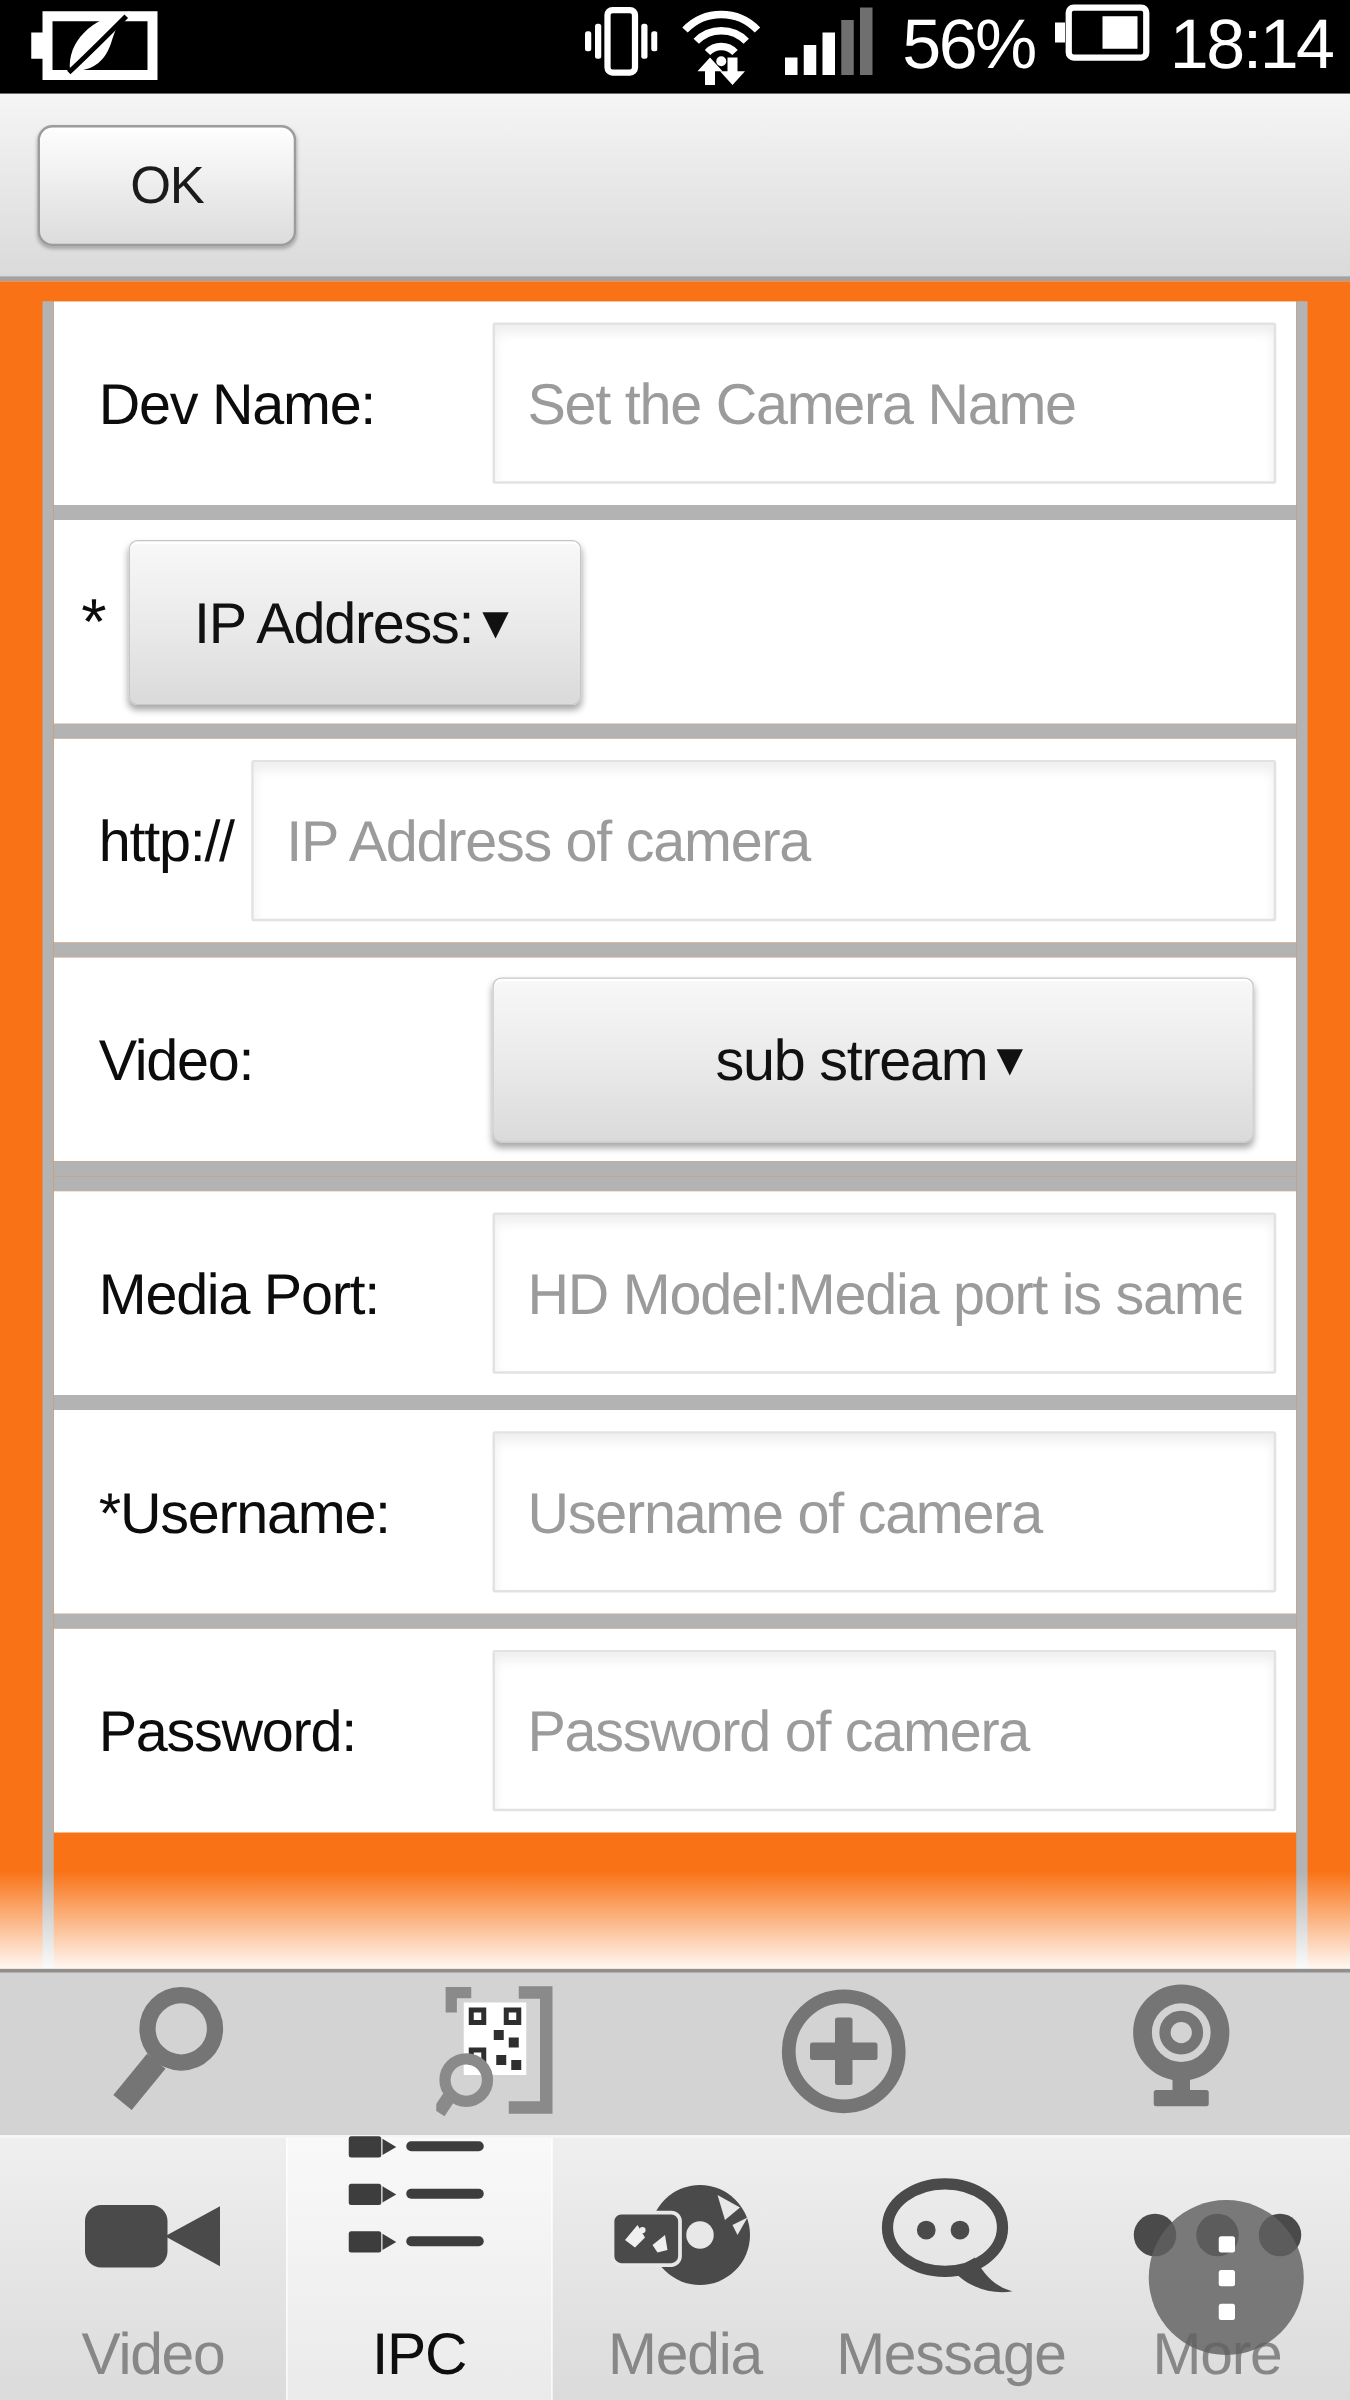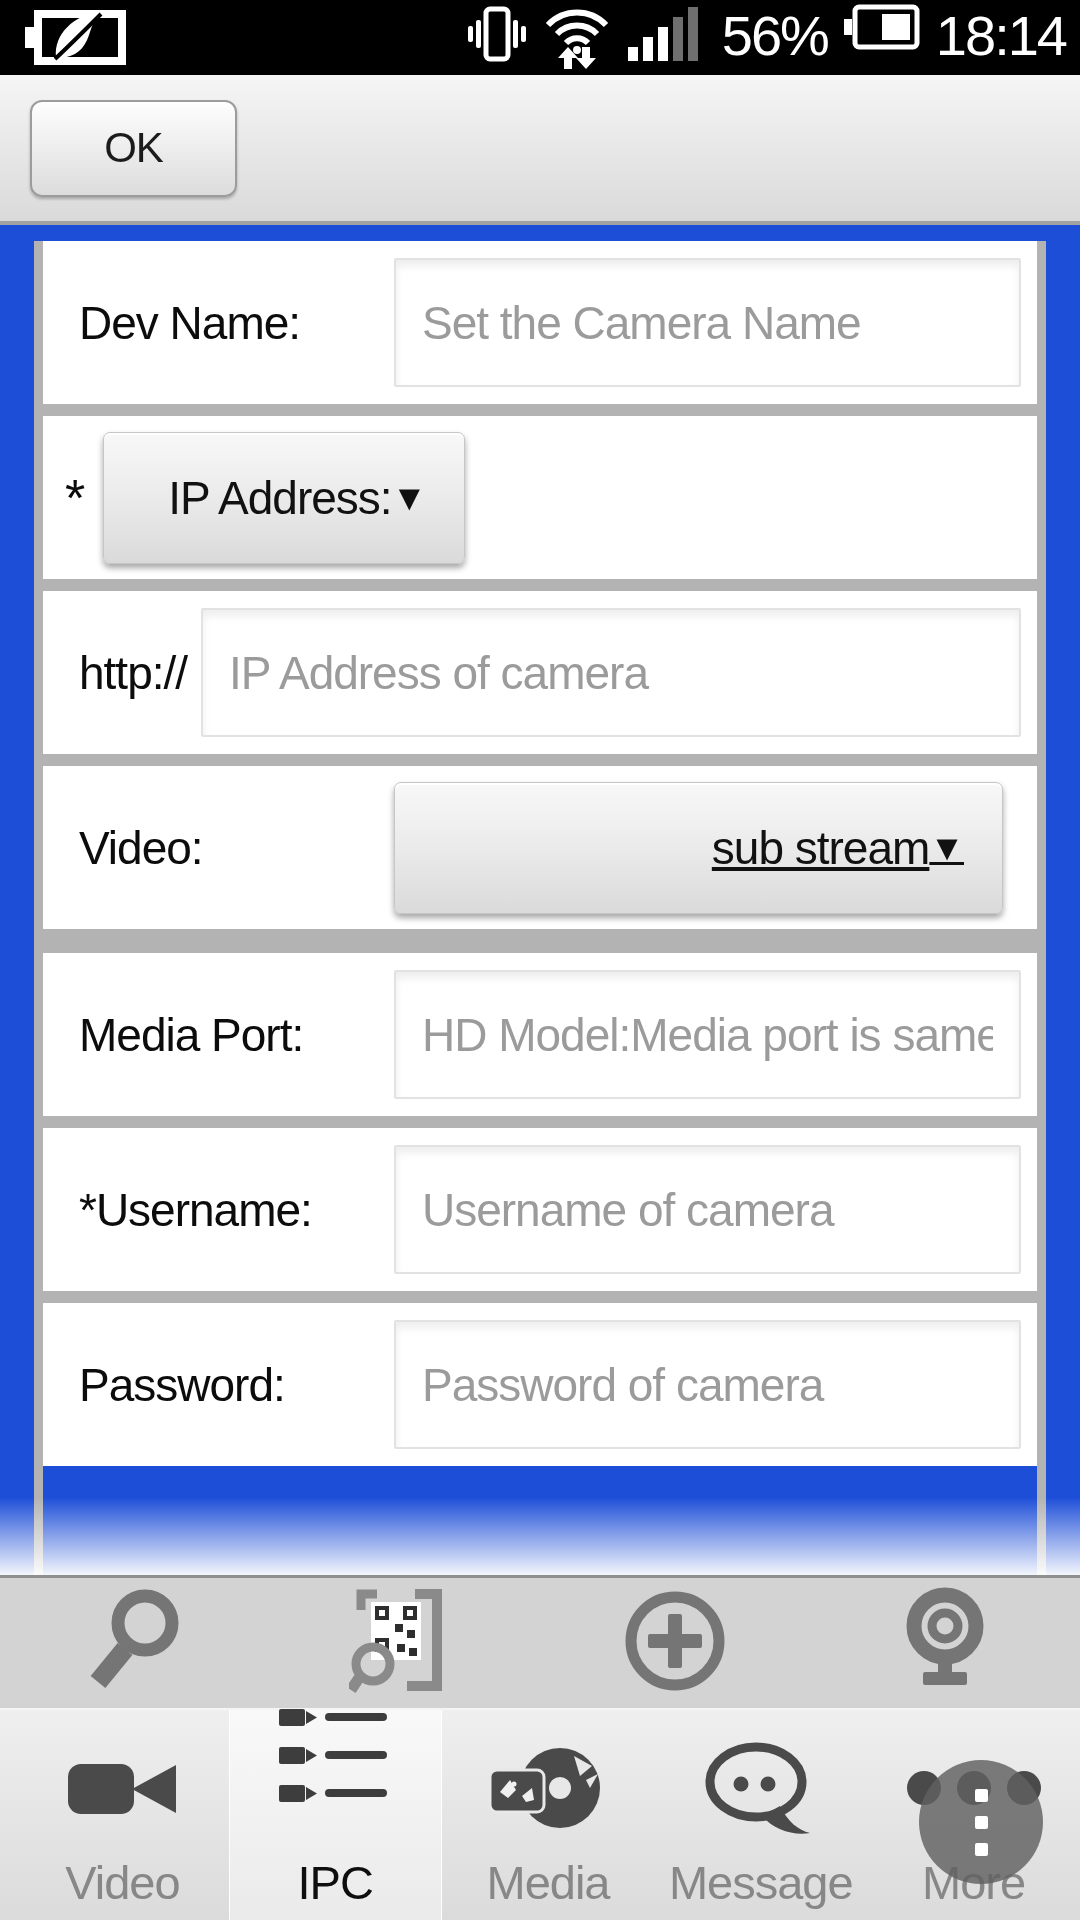--- a/index.html
+++ b/index.html
@@ -18,39 +18,39 @@
   .action-bar { position:absolute; top:75px; left:0; width:1080px; height:150px;
     background:linear-gradient(#f5f5f5,#dadada); border-bottom:4px solid #a2a2a2;
     display:flex; align-items:center; justify-content:space-between; padding:0 30px; }
   .ab-btn { min-width:207px; height:97px; border-radius:12px; border:2px solid #9c9c9c;
     background:linear-gradient(#fefefe,#dcdcdc);
     box-shadow:0 2px 3px rgba(0,0,0,.25), inset 0 2px 0 #fff;
     font-size:42px; color:#1b1b1b; display:flex; align-items:center; justify-content:center;
     letter-spacing:-1px; }
 
   
-  .form-area { position:absolute; top:225px; left:0; width:1080px; height:1350px; background:#1d4ed8; }
+  .form-area { position:absolute; top:225px; left:0; width:1080px; height:1350px; background:#f97316; }
   .table { position:absolute; left:34px; right:34px; top:16px; bottom:0;
     border-left:9px solid #b3b3b3; border-right:9px solid #b3b3b3; overflow:hidden; }
   .row { height:163px; display:flex; align-items:center; padding:0 16px 0 36px; background:#fff; }
   .sep { height:12px; background:#b3b3b3; }
   .flabel { width:315px; flex:0 0 315px; font-size:46px; color:#0c0c0c; letter-spacing:-1px; }
   .flabel.auto { width:auto; flex:0 0 auto; margin-right:14px; }
   .finput { flex:1; height:129px; border:2px solid #e2e2e2; background:#fff; border-radius:2px;
     font-family:"Liberation Sans",sans-serif; font-size:46px; color:#333; padding:0 26px;
     letter-spacing:-1px; box-shadow:inset 0 6px 9px rgba(0,0,0,.07); outline:none; min-width:0; }
   .finput::placeholder { color:#9b9b9b; opacity:1; }
   .drop-btn { height:132px; border:1px solid #c6c6c6; border-radius:7px;
     background:linear-gradient(180deg,#f8f8f8 0%,#e9e9e9 55%,#dadada 100%);
     box-shadow:0 4px 6px rgba(0,0,0,.35), inset 0 2px 0 #fff;
-    display:flex; align-items:center; justify-content:flex-end;
+    display:flex; align-items:center; justify-content:center;
     font-size:46px; color:#111; letter-spacing:-1px; padding:0 38px; }
   .drop-btn .caret { font-size:36px; color:#111; }
   .ip-btn { width:362px; flex:0 0 362px; }
-  .stream-btn { flex:1; margin-right:18px;text-decoration:underline; }
+  .stream-btn { flex:1; margin-right:18px; }
   .asterisk { font-size:52px; color:#0c0c0c; margin-right:18px; margin-left:-14px; }
   .bottom-fade { position:absolute; left:0; right:0; bottom:0; height:78px; z-index:3;
     background:linear-gradient(rgba(255,255,255,0), rgba(255,255,255,0.95)); pointer-events:none; }
 
   
   .utility-bar { position:absolute; top:1575px; left:0; width:1080px; height:133px;
     background:#d3d3d3; border-top:3px solid #8f8f8f;
     display:flex; align-items:center; }
   .util-btn { flex:1; display:flex; align-items:center; justify-content:center; height:100%; }
 

